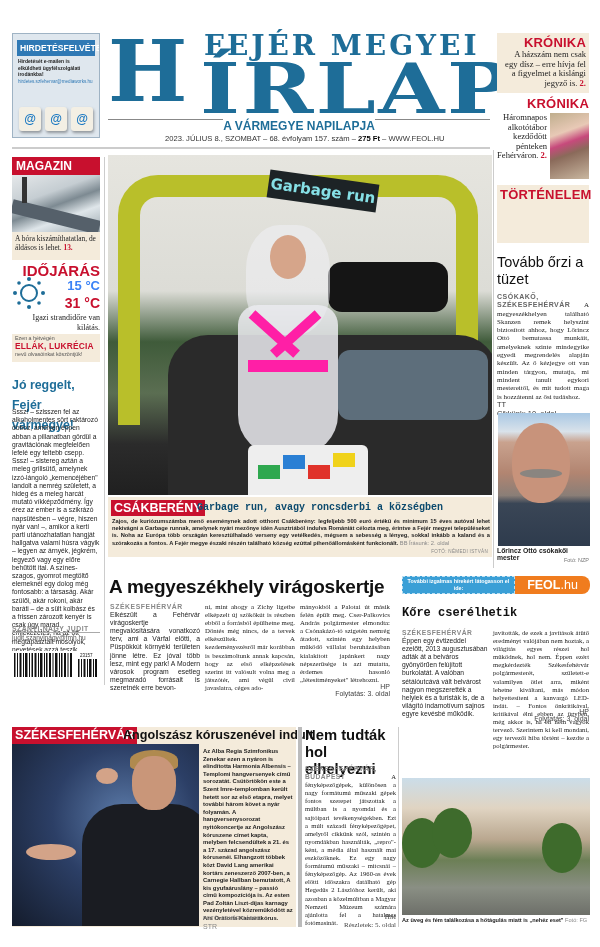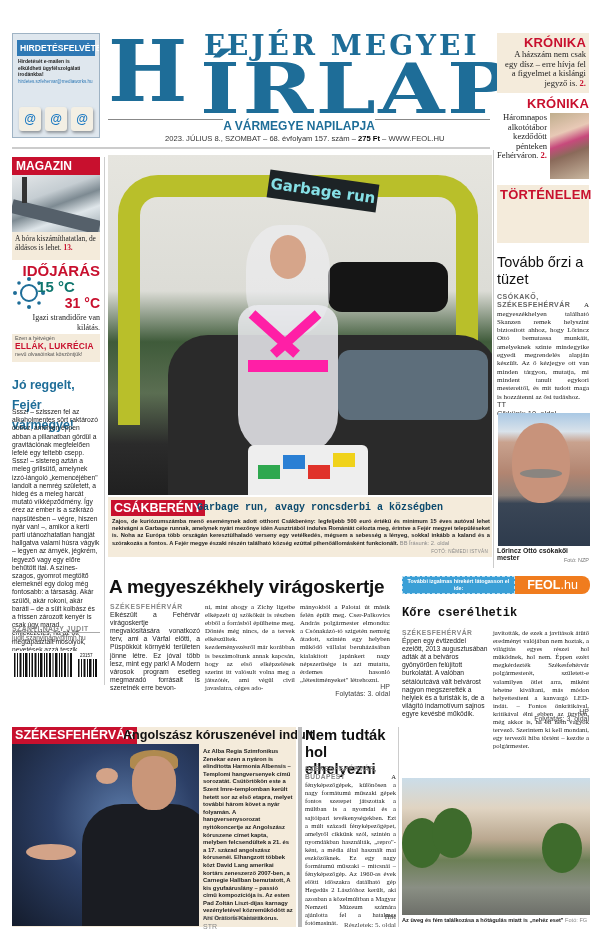--- a/index.html
+++ b/index.html
@@ -51,21 +51,21 @@
   
   #magazin { left: 12px; top: 157px; width: 88px; height: 103px; background: #f4ebdb; }
   #magazin .kick { background: #c8102e; color: #fff; font-family: "Liberation Sans", sans-serif; font-weight: bold; font-size: 12px; padding: 2px 4px; }
   #magazin .img { height: 57px; background: linear-gradient(160deg,#e5e8ea 0%, #c5cdd2 35%, #7d8a92 52%, #dfe6ea 70%, #9aa6ad 100%); position: relative; overflow: hidden; }
   #magazin .img .pier { position:absolute; left: 0; top: 24px; width: 90px; height: 14px; background: #55606a; transform: rotate(14deg); transform-origin: left; }
   #magazin .img .tower { position:absolute; left: 10px; top: 2px; width: 5px; height: 26px; background: #333; }
   #magazin .txt { font-family: "Liberation Serif", serif; font-size: 7.4px; line-height: 9px; padding: 2px 3px; color: #222; }
   #magazin .txt b { color: #c8102e; }
 
   #weather-kick { left: 12px; top: 262px; width: 88px; text-align: right; font-family: "Liberation Sans", sans-serif; font-weight: bold; color: #c8102e; font-size: 15px; }
-  #weather-t1 { left: 12px; top: 278px; width: 88px; text-align: center; font-family: "Liberation Sans", sans-serif; font-weight: bold; color: #0f766e; font-size: 15px; }
+  #weather-t1 { left: 12px; top: 278px; width: 88px; text-align: right; font-family: "Liberation Sans", sans-serif; font-weight: bold; color: #3b82f6; font-size: 13px; }
   #weather-t2 { left: 12px; top: 295px; width: 88px; text-align: right; font-family: "Liberation Sans", sans-serif; font-weight: bold; color: #c8102e; font-size: 14px; }
   #sun-icon { left: 12px; top: 276px; width: 34px; height: 34px; }
   #weather-txt { left: 12px; top: 313px; width: 88px; text-align: right; font-family: "Liberation Serif", serif; font-size: 8px; line-height: 10px; color: #222; }
 
   #nameday { left: 12px; top: 334px; width: 88px; height: 28px; background: #f4ebdb; padding: 1px 3px; }
   #nameday .s { font-family: "Liberation Sans", sans-serif; font-size: 5.3px; color: #555; }
   #nameday .n { font-family: "Liberation Sans", sans-serif; font-weight: bold; color: #c8102e; font-size: 8.4px; letter-spacing: .2px; }
 
   #jo-title { left: 12px; top: 375px; width: 90px; font-family: "Liberation Sans", sans-serif; font-weight: bold; color: #1e6d98; font-size: 12.4px; line-height: 20px; }
   #jo-body { left: 12px; top: 408px; width: 88px; font-family: "Liberation Sans", sans-serif; font-size: 6.7px; line-height: 8.2px; color: #222; }

